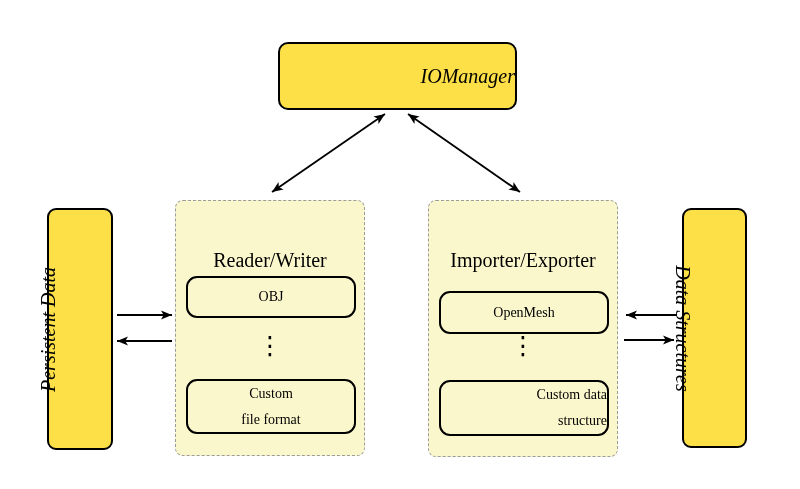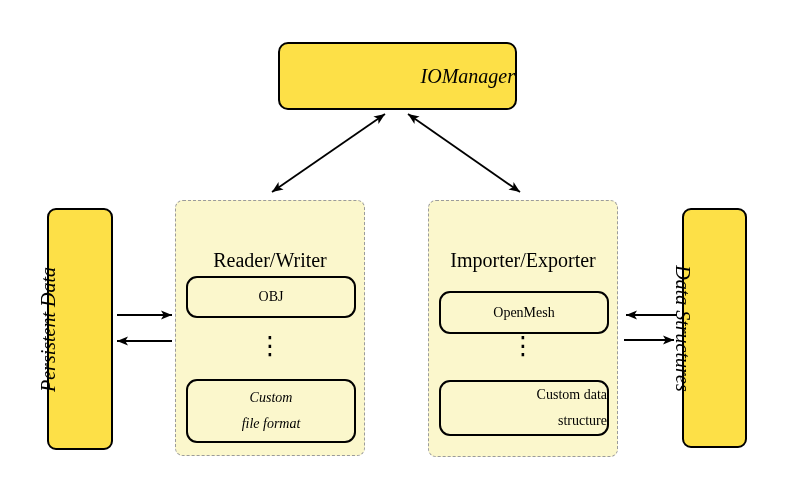--- a/index.html
+++ b/index.html
@@ -108,21 +108,21 @@
   <div class="node" style="left:47px; top:208px; width:66px; height:242px; border-radius:9px;">
     <span class="rot-ccw">Persistent Data</span>
   </div>
 
   <div class="group" style="left:175px; top:200px; width:190px; height:256px;">
     <div class="group-title">Reader/Writer</div>
     <div class="inner-node" style="left:10px; top:75px; width:170px; height:42px;">
       <span>OBJ</span>
     </div>
     <div class="dots" style="top:132px;">⋮</div>
-    <div class="inner-node" style="left:10px; top:178px; width:170px; height:64px;font-style:italic;">
+    <div class="inner-node" style="left:10px; top:178px; width:170px; height:55px;">
       <span>Custom</span>
       <span>file format</span>
     </div>
   </div>
 
   <div class="group" style="left:428px; top:200px; width:190px; height:257px;padding-left:36px;">
     <div class="group-title">Importer/Exporter</div>
     <div class="inner-node" style="left:10px; top:90px; width:170px; height:43px;">
       <span>OpenMesh</span>
     </div>

